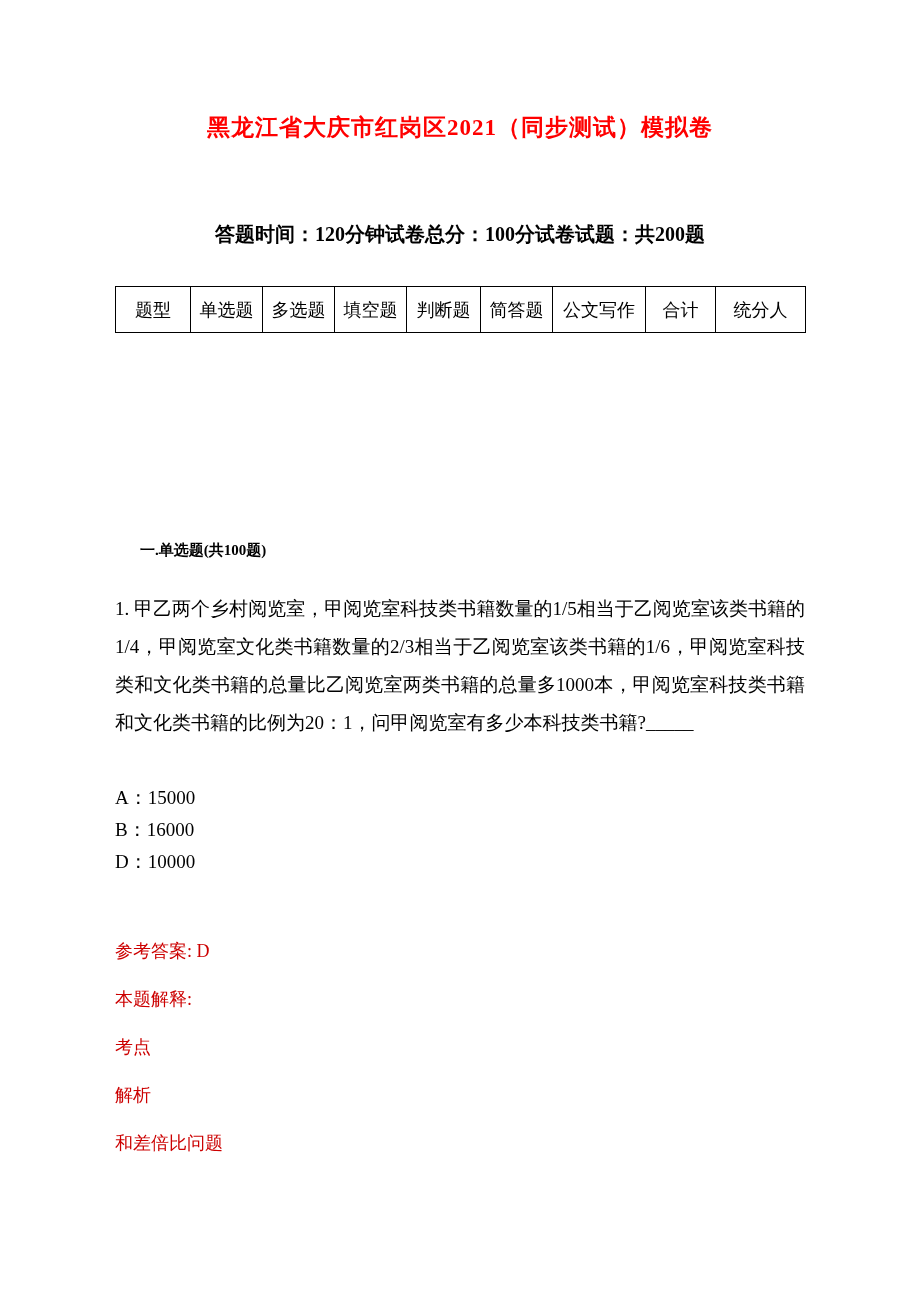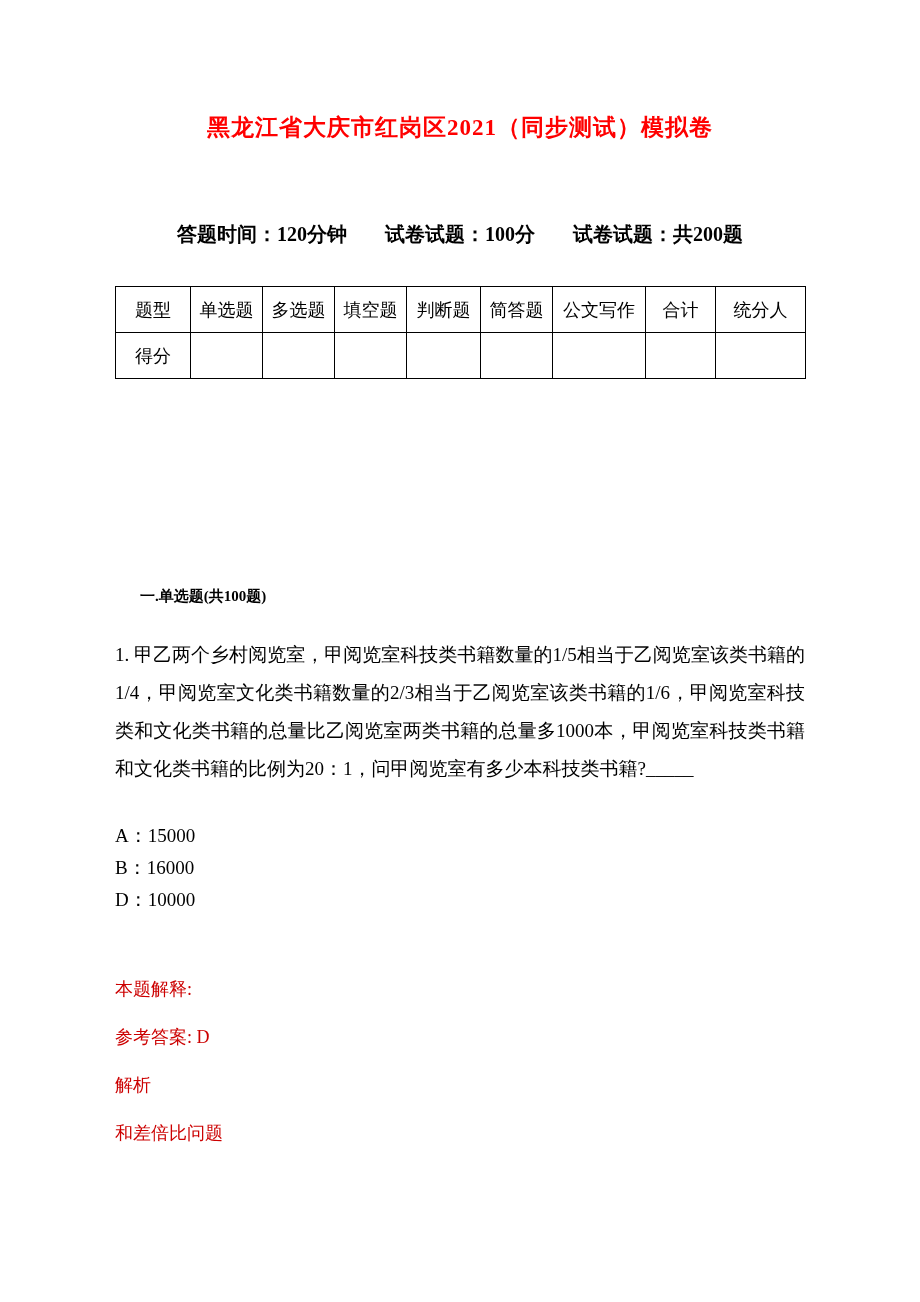--- a/index.html
+++ b/index.html
@@ -28,21 +28,20 @@
     margin: 0 0 0 0;
     letter-spacing: 1px;
   }
   .meta-line {
     margin-top: 78px;
     text-align: center;
     font-weight: bold;
     font-size: 20px;
     display: flex;
     justify-content: center;
-    gap: 38px;
     white-space: nowrap;
   }
   table.score-table {
     margin-top: 38px;
     border-collapse: collapse;
     table-layout: fixed;
     width: 690px;
   }
   table.score-table td {
     border: 1px solid #000000;
@@ -58,21 +57,21 @@
     font-size: 15px;
     font-weight: bold;
   }
   .question-text {
     margin-top: 30px;
     font-size: 19px;
     line-height: 38px;
     text-align: justify;
   }
   .options {
-    margin-top: 32px;
+    margin-top: 40px;
   }
   .option {
     font-size: 19px;
     line-height: 32px;
   }
   .answer-block {
     margin-top: 62px;
   }
   .answer-line {
     color: #cc0000;
@@ -83,21 +82,21 @@
 </style>
 </head>
 <body>
 
 <div class="page">
 
   <h1 class="doc-title">黑龙江省大庆市红岗区2021（同步测试）模拟卷</h1>
 
   <div class="meta-line">
     <span>答题时间：120分钟</span>
-    <span>试卷试题：100分</span>
+    <span>试卷总分：100分</span>
     <span>试卷试题：共200题</span>
   </div>
 
   <table class="score-table">
     <colgroup>
       <col style="width:75px">
       <col style="width:72px">
       <col style="width:72px">
       <col style="width:72px">
       <col style="width:74px">
@@ -111,44 +110,34 @@
         <td>题型</td>
         <td>单选题</td>
         <td>多选题</td>
         <td>填空题</td>
         <td>判断题</td>
         <td>简答题</td>
         <td>公文写作</td>
         <td>合计</td>
         <td>统分人</td>
       </tr>
-      <tr>
-        <td>得分</td>
-        <td></td>
-        <td></td>
-        <td></td>
-        <td></td>
-        <td></td>
-        <td></td>
-        <td></td>
-        <td></td>
-      </tr>
     </tbody>
   </table>
 
   <div class="section-heading">一.单选题(共100题)</div>
 
   <div class="question-text">1. 甲乙两个乡村阅览室，甲阅览室科技类书籍数量的1/5相当于乙阅览室该类书籍的1/4，甲阅览室文化类书籍数量的2/3相当于乙阅览室该类书籍的1/6，甲阅览室科技类和文化类书籍的总量比乙阅览室两类书籍的总量多1000本，甲阅览室科技类书籍和文化类书籍的比例为20：1，问甲阅览室有多少本科技类书籍?_____</div>
 
   <div class="options">
     <div class="option">A：15000</div>
     <div class="option">B：16000</div>
     <div class="option">D：10000</div>
   </div>
 
   <div class="answer-block">
+    <div class="answer-line">参考答案: D</div>
     <div class="answer-line">本题解释:</div>
-    <div class="answer-line">参考答案: D</div>
+    <div class="answer-line">考点</div>
     <div class="answer-line">解析</div>
     <div class="answer-line">和差倍比问题</div>
   </div>
 
 </div>
 
 </body></html>

